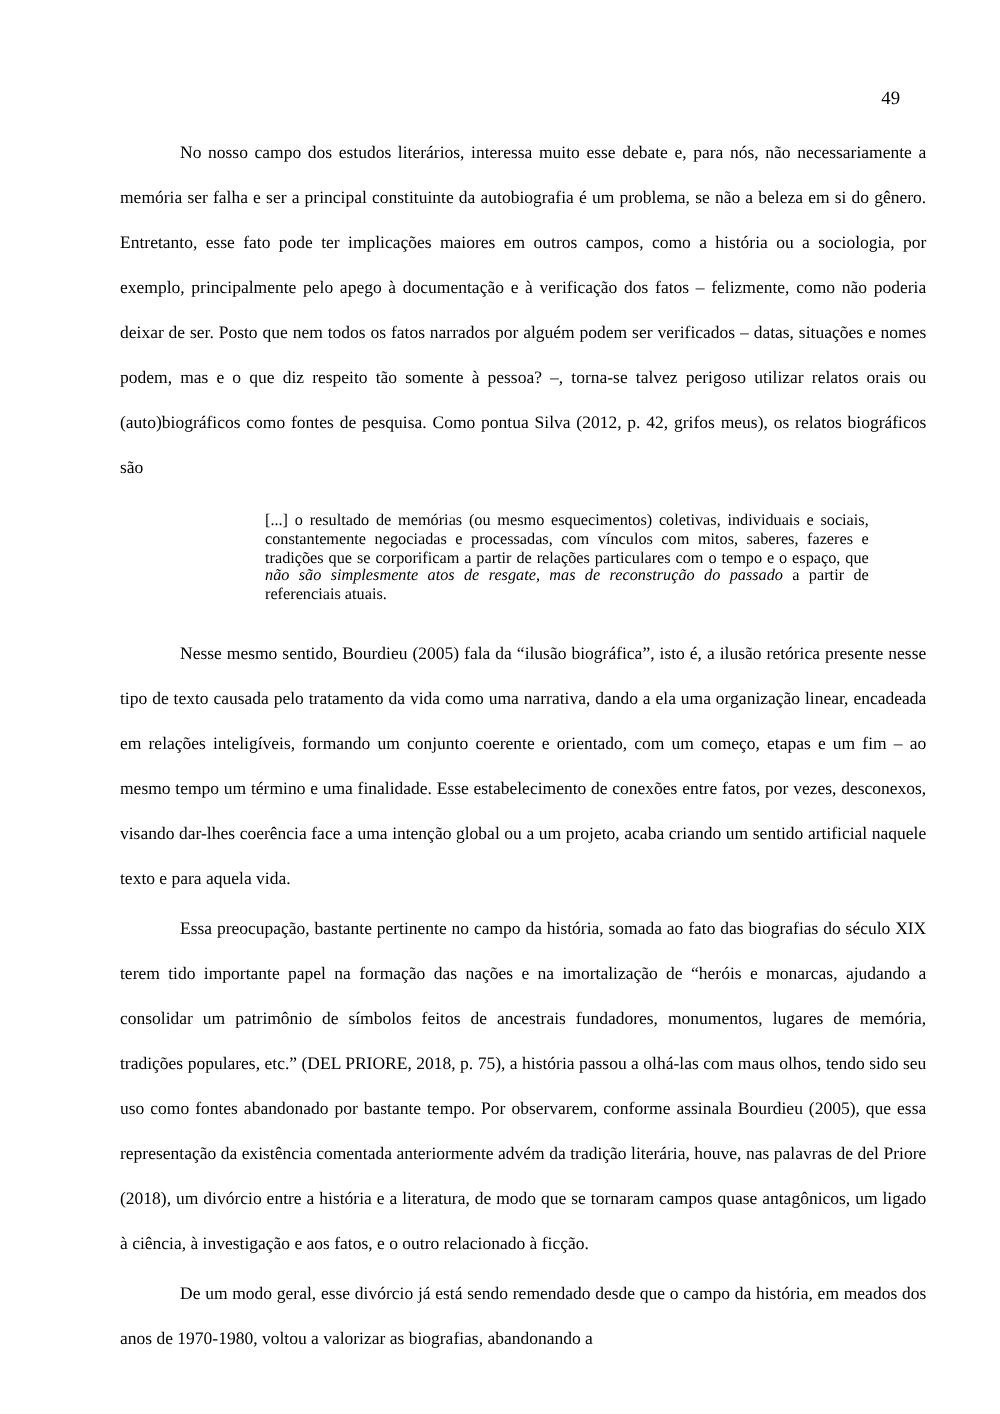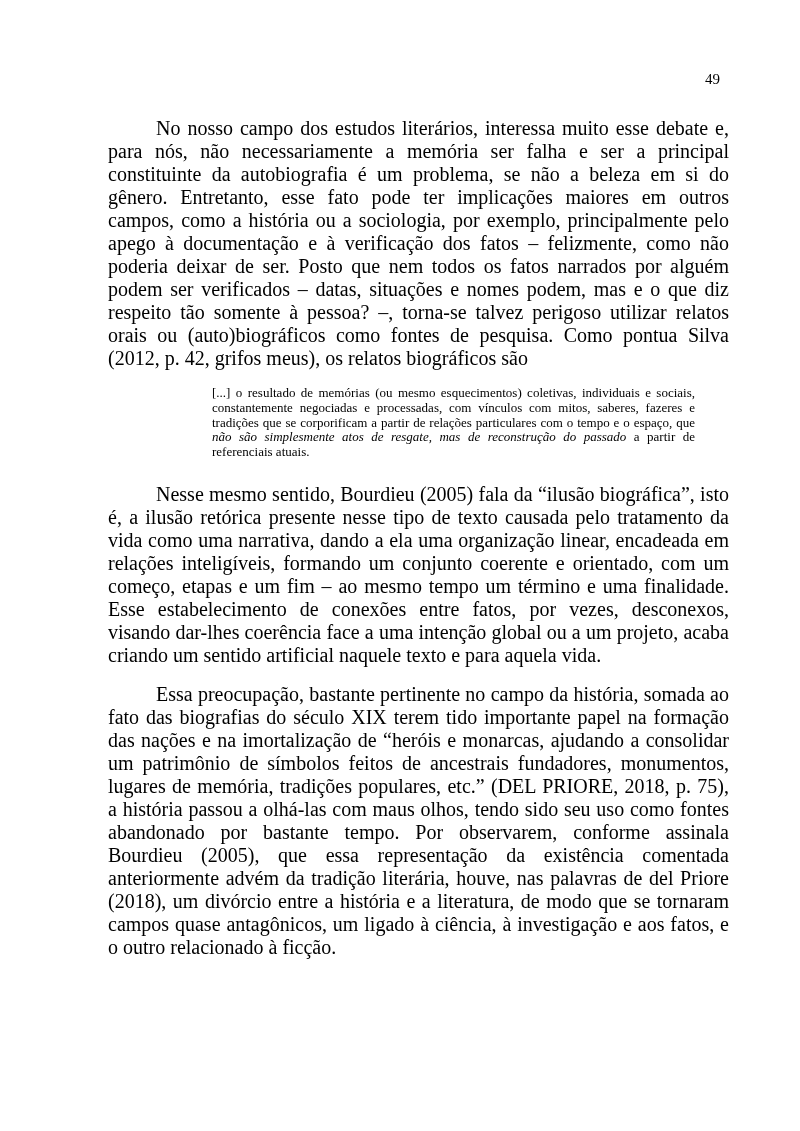--- a/index.html
+++ b/index.html
@@ -24,23 +24,23 @@
     line-height: 17px;
     text-align: right;
   }
   .content {
     position: absolute;
     top: 101px;
     left: 92px;
     width: 653px;
   }
   p.body-text {
-    margin: 16px;
-    font-size: 20px;
-    line-height: 23px;
+    margin: 4px;
+    font-size: 14px;
+    line-height: 36px;
     text-align: justify;
     text-indent: 48px;
     hyphens: none;
   }
   blockquote.quote {
     margin: 16px 0 23px 120px;
     padding: 0;
     width: 483px;
     font-size: 13px;
     line-height: 14.8px;
@@ -61,16 +61,17 @@
   <main class="content">
 
     <p class="body-text">No nosso campo dos estudos literários, interessa muito esse debate e, para nós, não necessariamente a memória ser falha e ser a principal constituinte da autobiografia é um problema, se não a beleza em si do gênero. Entretanto, esse fato pode ter implicações maiores em outros campos, como a história ou a sociologia, por exemplo, principalmente pelo apego à documentação e à verificação dos fatos – felizmente, como não poderia deixar de ser. Posto que nem todos os fatos narrados por alguém podem ser verificados – datas, situações e nomes podem, mas e o que diz respeito tão somente à pessoa? –, torna-se talvez perigoso utilizar relatos orais ou (auto)biográficos como fontes de pesquisa. Como pontua Silva (2012, p. 42, grifos meus), os relatos biográficos são</p>
 
     <blockquote class="quote"><span>[...] o resultado de memórias (ou mesmo esquecimentos) coletivas, individuais e sociais, constantemente negociadas e processadas, com vínculos com mitos, saberes, fazeres e tradições que se corporificam a partir de relações particulares com o tempo e o espaço, que </span><em>não são simplesmente atos de resgate, mas de reconstrução do passado</em><span> a partir de referenciais atuais.</span></blockquote>
 
     <p class="body-text">Nesse mesmo sentido, Bourdieu (2005) fala da “ilusão biográfica”, isto é, a ilusão retórica presente nesse tipo de texto causada pelo tratamento da vida como uma narrativa, dando a ela uma organização linear, encadeada em relações inteligíveis, formando um conjunto coerente e orientado, com um começo, etapas e um fim – ao mesmo tempo um término e uma finalidade. Esse estabelecimento de conexões entre fatos, por vezes, desconexos, visando dar-lhes coerência face a uma intenção global ou a um projeto, acaba criando um sentido artificial naquele texto e para aquela vida.</p>
 
     <p class="body-text">Essa preocupação, bastante pertinente no campo da história, somada ao fato das biografias do século XIX terem tido importante papel na formação das nações e na imortalização de “heróis e monarcas, ajudando a consolidar um patrimônio de símbolos feitos de ancestrais fundadores, monumentos, lugares de memória, tradições populares, etc.” (DEL PRIORE, 2018, p. 75), a história passou a olhá-las com maus olhos, tendo sido seu uso como fontes abandonado por bastante tempo. Por observarem, conforme assinala Bourdieu (2005), que essa representação da existência comentada anteriormente advém da tradição literária, houve, nas palavras de del Priore (2018), um divórcio entre a história e a literatura, de modo que se tornaram campos quase antagônicos, um ligado à ciência, à investigação e aos fatos, e o outro relacionado à ficção.</p>
 
+    <p class="body-text">De um modo geral, esse divórcio já está sendo remendado desde que o campo da história, em meados dos anos de 1970-1980, voltou a valorizar as biografias, abandonando a</p>
 
   </main>
 
 </div>
 
 </body></html>

